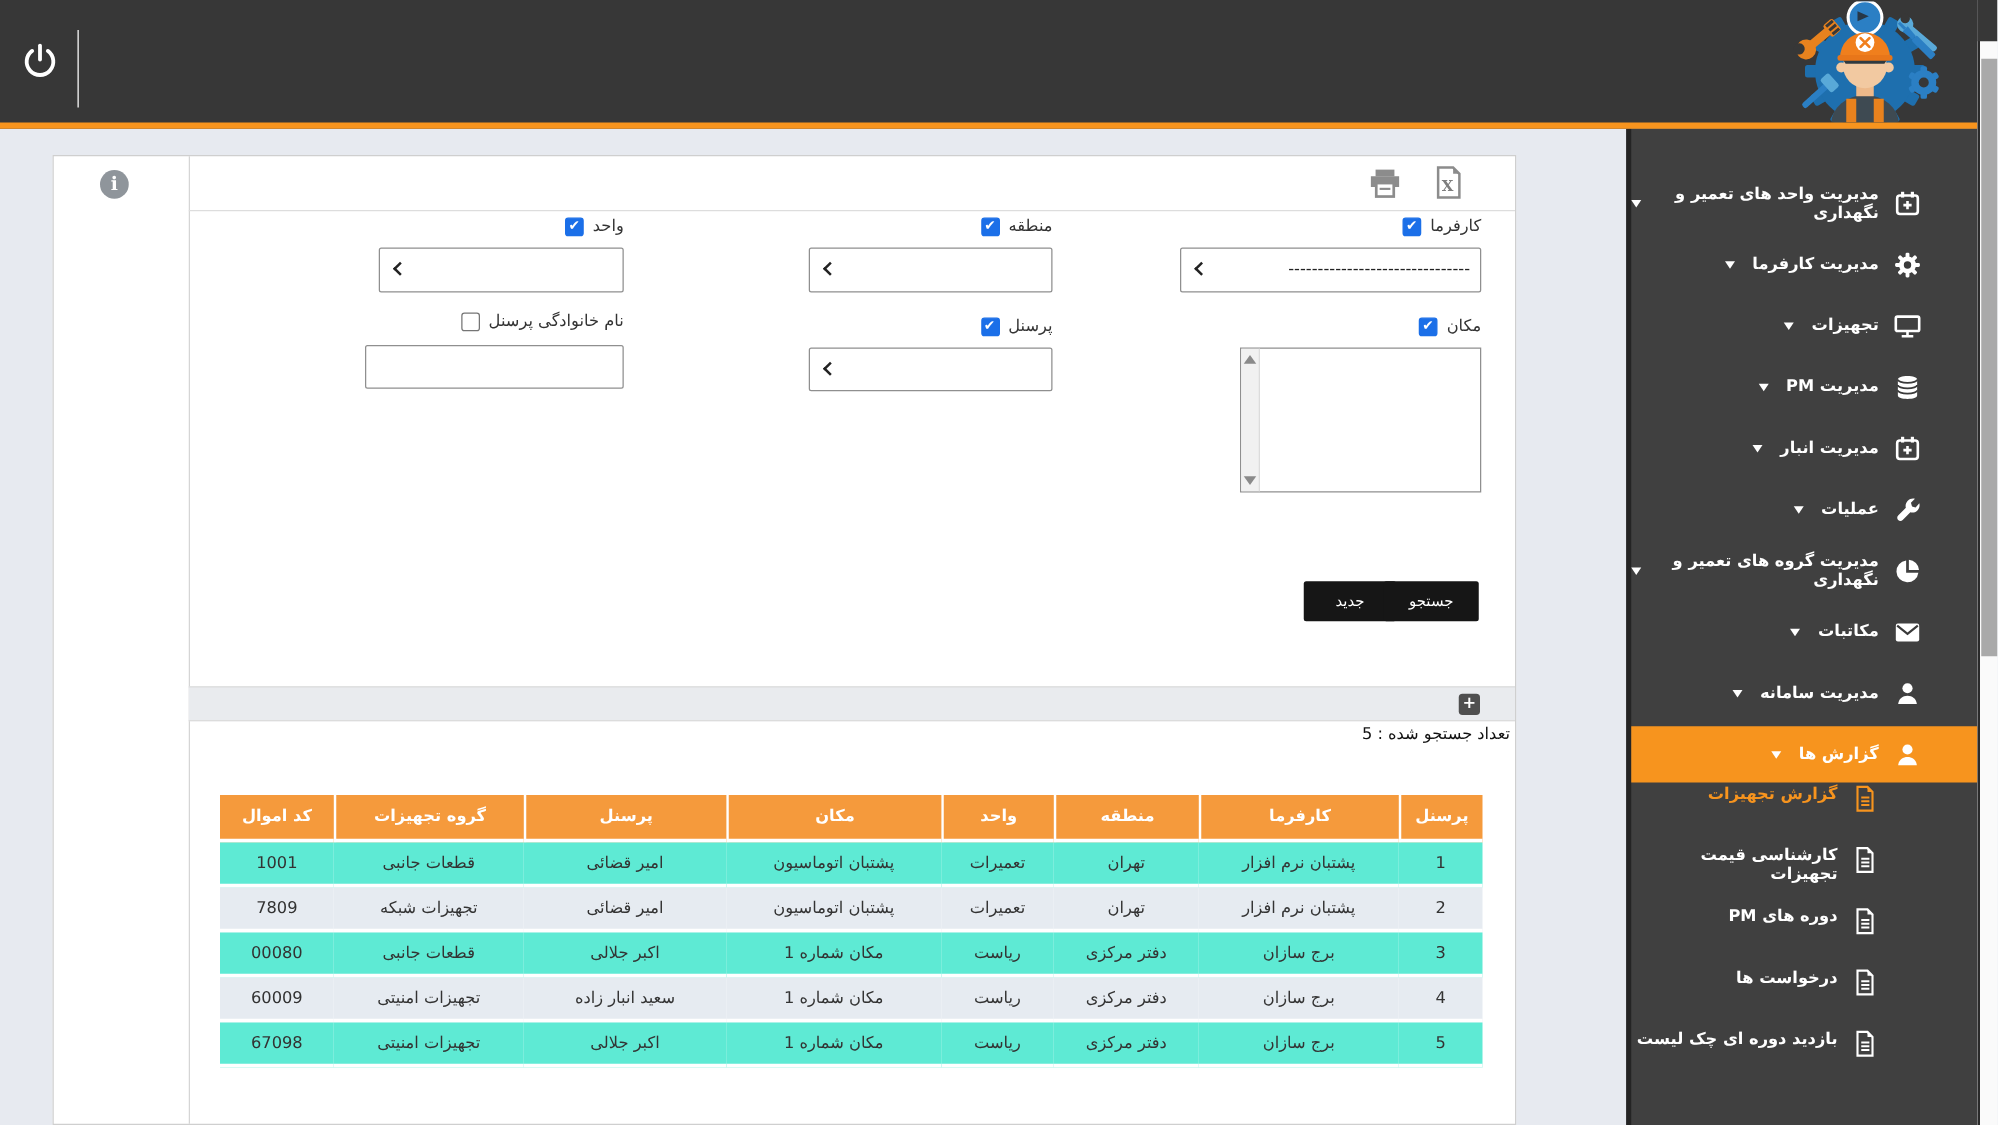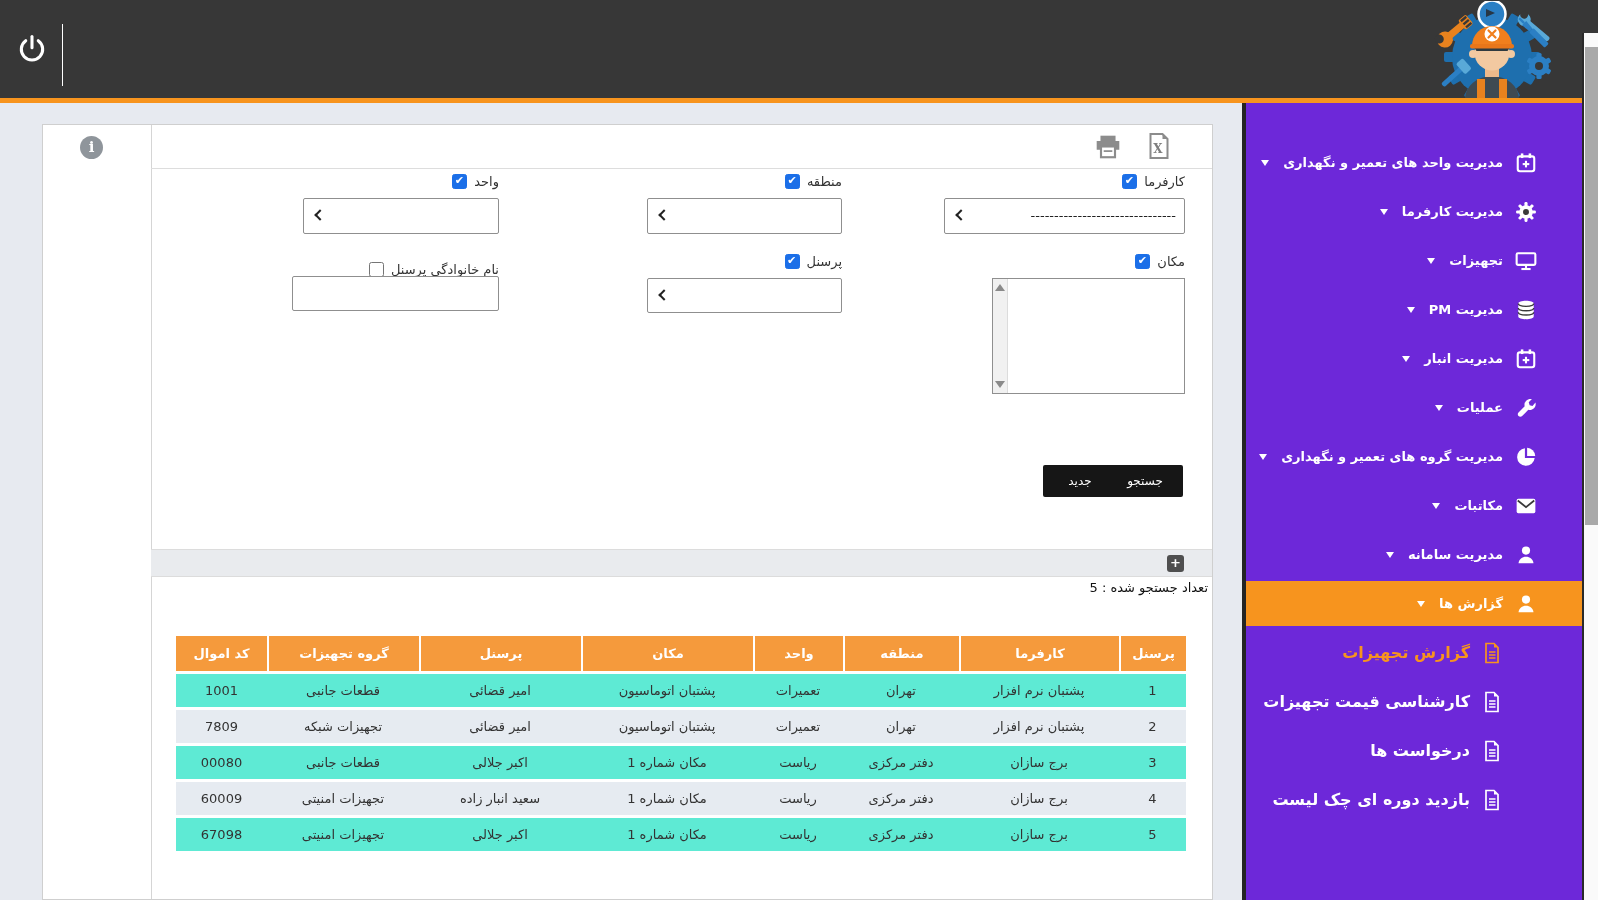--- a/index.html
+++ b/index.html
@@ -12,26 +12,26 @@
   .power-btn { position:absolute; top:33px; left:16px; width:32px; height:32px; cursor:pointer; }
   .header .vdiv { position:absolute; top:24px; left:62px; width:1px; height:62px; background:#FFFFFF; }
   .logo { position:absolute; top:1px; right:22px; width:134px; height:97px; overflow:hidden; }
 
   
   .scroll-strip { position:absolute; top:0; right:0; width:16px; height:900px; background:#FAFAFA; border-left:2px solid #2A2A2A; z-index:9; }
   .scroll-strip .cap { position:absolute; top:0; left:-2px; right:0; height:33px; background:#373737; }
   .scroll-thumb { position:absolute; top:47px; left:1px; width:13px; height:478px; background:#A9A9A9; }
 
   
-  .sidebar { position:absolute; top:103px; bottom:0; right:16px; width:340px; background:#6d28d9; border-left:4px solid #242424; padding-top:35px; z-index:4; direction:rtl; }
+  .sidebar { position:absolute; top:103px; bottom:0; right:16px; width:281px; background:#404040; border-left:4px solid #242424; padding-top:35px; z-index:4; direction:rtl; }
   .nav-item { height:49px; display:flex; align-items:center; direction:rtl; padding-right:45px; color:#fff; font-size:13px; font-weight:700; cursor:pointer; }
   .nav-item.active { background:#F7941E; height:45px; margin:2px 0; }
   .nav-item .nicon { width:22px; height:22px; margin-left:12px; flex:0 0 auto; }
   .caret { width:0; height:0; border-left:4.5px solid transparent; border-right:4.5px solid transparent; border-top:6px solid #fff; margin-right:14px; }
-  .nav-sub { height:49px; display:flex; align-items:center; direction:rtl; padding-right:80px; color:#fff; font-size:16px; font-weight:700; cursor:pointer; }
+  .nav-sub { height:49px; display:flex; align-items:flex-start; direction:rtl; padding-right:80px; color:#fff; font-size:13px; font-weight:700; cursor:pointer; }
   .nav-sub .nicon { width:20px; height:22px; margin-left:12px; flex:0 0 auto; }
   .nav-sub.active { color:#F7941E; }
 
   
   .panel { position:absolute; top:124px; left:42px; width:1171px; bottom:0; background:#fff; border:1px solid #CFCFCF; }
   .panel .leftcol-divider { position:absolute; top:0; bottom:0; left:108px; width:1px; background:#D5D5D5; }
   .info-btn { position:absolute; top:11px; left:37px; width:23px; height:23px; border-radius:50%; background:#8F959B; color:#fff; font-family:"DejaVu Serif", serif; font-weight:bold; font-size:15px; text-align:center; line-height:22px; cursor:pointer; }
   .toolbar { position:absolute; top:0; left:108px; right:0; height:44px; border-bottom:1px solid #DDDDDD; }
   .tool-icon { position:absolute; cursor:pointer; }
   .tool-print { top:9px; left:943px; width:28px; height:26px; }
@@ -288,20 +288,32 @@
           <path d="M12 1.5l4 4h-4z" fill="#fff"></path>
           <g stroke="#fff" stroke-width="1.5">
             <line x1="7" y1="10" x2="13.5" y2="10"></line>
             <line x1="7" y1="13" x2="13.5" y2="13"></line>
             <line x1="7" y1="16" x2="13.5" y2="16"></line>
           </g>
         </svg></span>
     <span>کارشناسی قیمت تجهیزات</span>
   </div>
 
+  <div class="nav-sub">
+    <span class="nicon"><svg viewBox="0 0 20 22" width="20" height="22">
+          <path d="M4 1.5h8l4 4v15H4z" fill="none" stroke="#fff" stroke-width="1.7"></path>
+          <path d="M12 1.5l4 4h-4z" fill="#fff"></path>
+          <g stroke="#fff" stroke-width="1.5">
+            <line x1="7" y1="10" x2="13.5" y2="10"></line>
+            <line x1="7" y1="13" x2="13.5" y2="13"></line>
+            <line x1="7" y1="16" x2="13.5" y2="16"></line>
+          </g>
+        </svg></span>
+    <span>دوره های PM</span>
+  </div>
 
   <div class="nav-sub">
     <span class="nicon"><svg viewBox="0 0 20 22" width="20" height="22">
           <path d="M4 1.5h8l4 4v15H4z" fill="none" stroke="#fff" stroke-width="1.7"></path>
           <path d="M12 1.5l4 4h-4z" fill="#fff"></path>
           <g stroke="#fff" stroke-width="1.5">
             <line x1="7" y1="10" x2="13.5" y2="10"></line>
             <line x1="7" y1="13" x2="13.5" y2="13"></line>
             <line x1="7" y1="16" x2="13.5" y2="16"></line>
           </g>
@@ -372,21 +384,21 @@
   </div>
 
   <div class="fld-label" style="top:129px; right:27px;">
     <span>مکان</span>
     <span class="cb checked"></span>
   </div>
   <div class="fld-label" style="top:129px; right:370px;">
     <span>پرسنل</span>
     <span class="cb checked"></span>
   </div>
-  <div class="fld-label" style="top:137px; right:713px;">
+  <div class="fld-label" style="top:125px; right:713px;">
     <span>نام خانوادگی پرسنل</span>
     <span class="cb"></span>
   </div>
 
   <div class="listbox" style="top:153px; right:27px; width:193px; height:116px;">
     <div class="lb-scroll">
         <span class="lb-up"></span>
         <span class="lb-down"></span>
       </div>
   </div>

